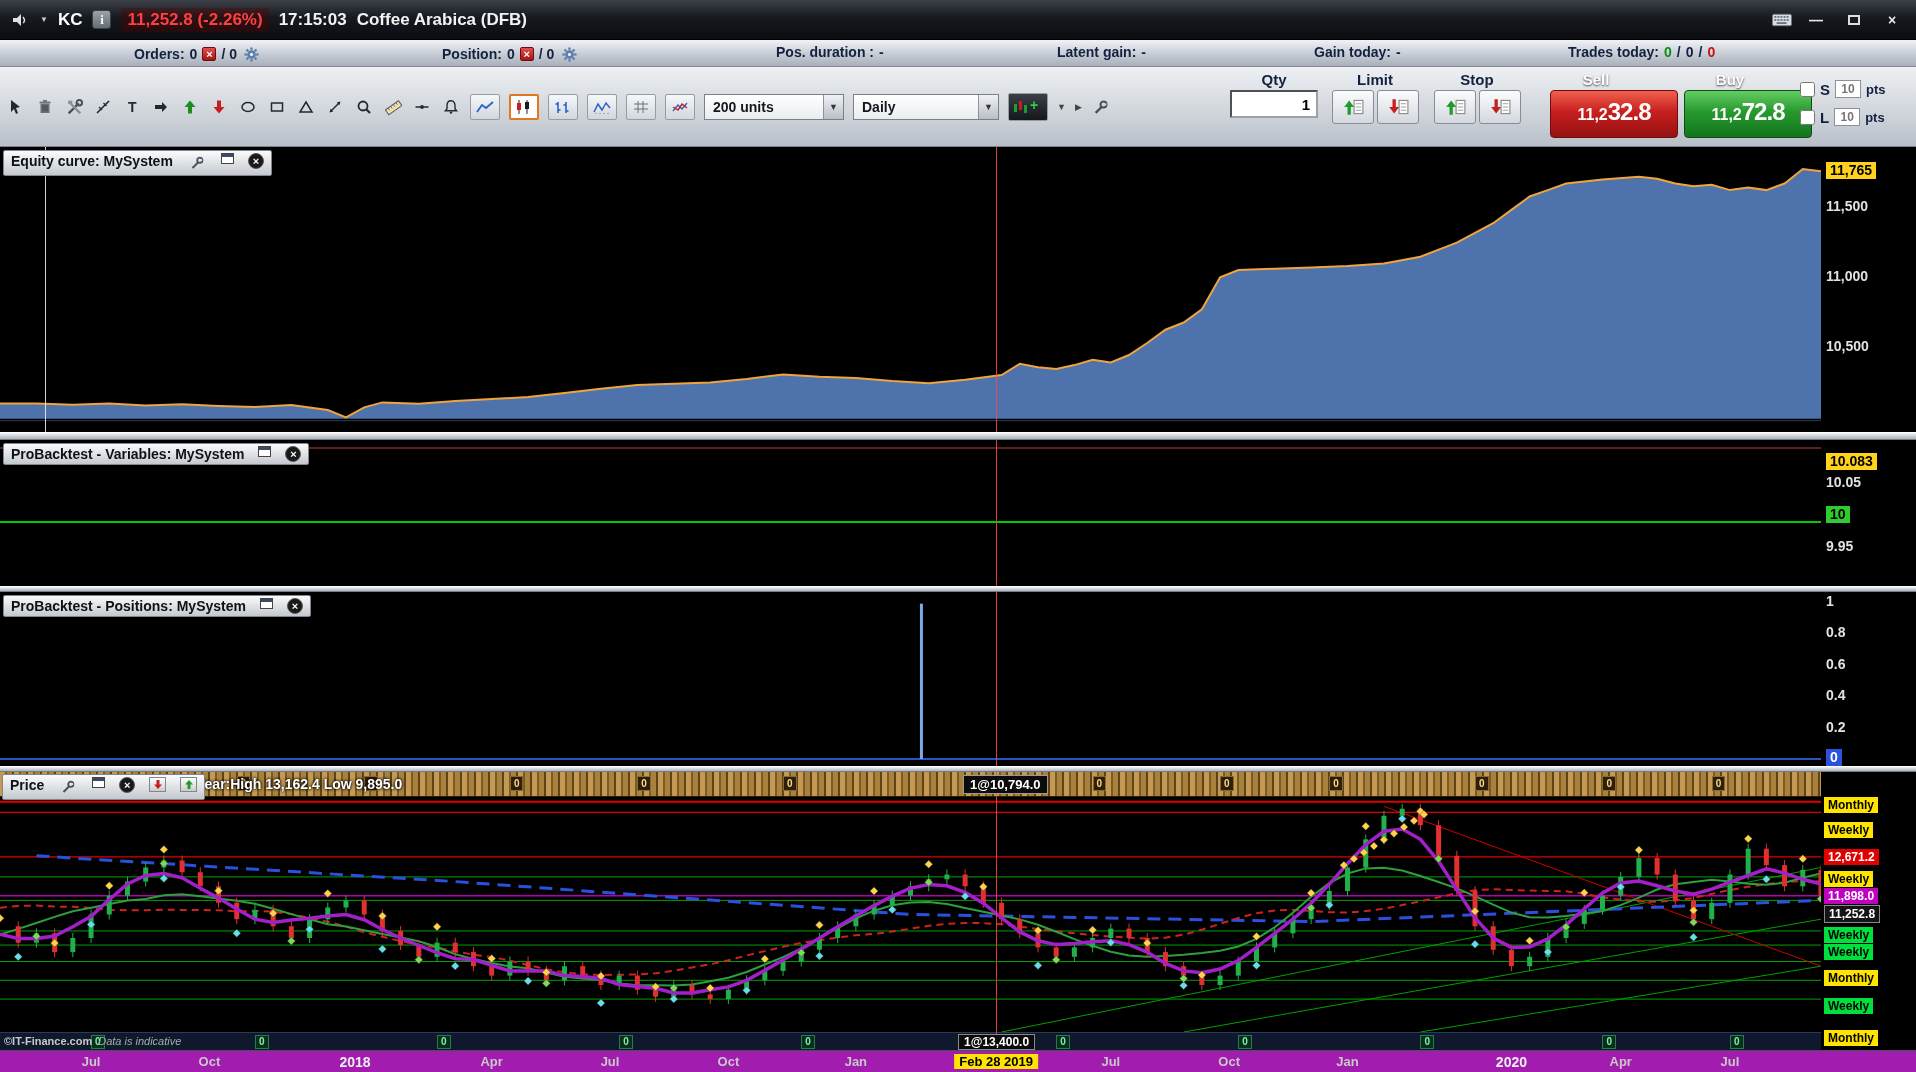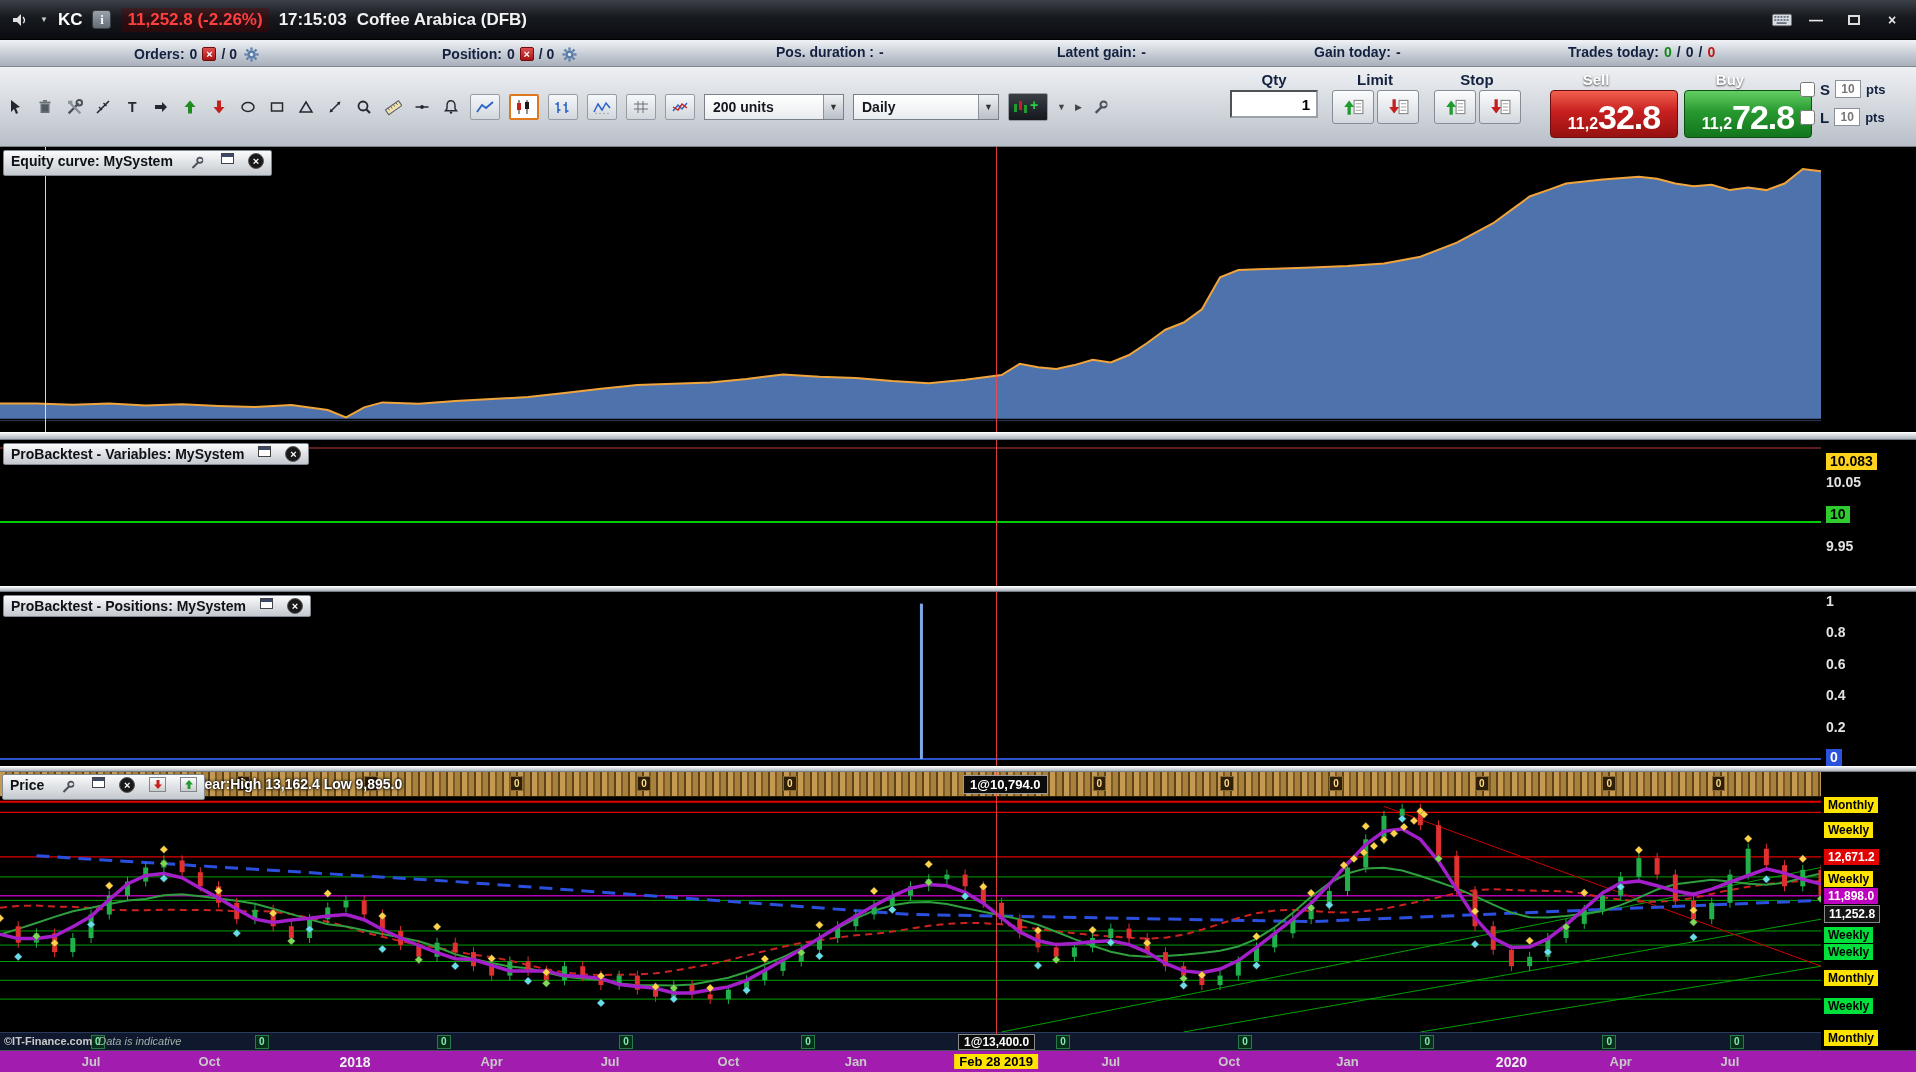--- a/index.html
+++ b/index.html
@@ -38,21 +38,21 @@
   .tcol { display:flex; flex-direction:column; align-items:center; }
   .thead { font-size:15px; font-weight:bold; color:#13213f; height:21px; line-height:21px; }
   .thead.light { color:#fff; text-shadow:0 1px 2px rgba(0,0,0,0.7); }
   .qtyin { width:88px; height:28px; background:#fff; border:2px inset #9aa1ab; text-align:right; font-size:15px; font-weight:bold; padding-right:6px; font-family:"Liberation Sans",sans-serif; }
   .orow { display:flex; gap:3px; }
   .obtn { width:42px; height:34px; background:linear-gradient(#fbfcfd,#d3d8de); border:1px solid #868d96; border-radius:3px; display:flex; align-items:center; justify-content:center; }
   .sellbtn, .buybtn { width:128px; height:48px; border-radius:4px; display:flex; align-items:baseline; justify-content:center; padding-top:7px; color:#fff;margin-left:36px; }
   .sellbtn { border:1px solid #6d0d0d; background:linear-gradient(#f1604e,#c71f1f 45%,#961111); }
   .buybtn { border:1px solid #0b4f13; background:linear-gradient(#63cd63,#27992f 45%,#12751d); }
   .px-small { font-size:16px; font-weight:bold; }
-  .px-big { font-size:34px; font-weight:bold; letter-spacing:-1px; }
+  .px-big { font-size:24px; font-weight:bold; letter-spacing:-1px; }
   .slcol { display:flex; flex-direction:column; gap:4px; padding-top:8px; }
   .slrow { display:flex; align-items:center; gap:5px; height:24px; }
   .slrow input { width:15px; height:15px; }
   .slletter { font-weight:bold; font-size:15px; color:#13213f; }
   .slval { width:26px; height:18px; background:#fff; border:1px solid #8a909a; font-size:12px; font-weight:bold; color:#777; text-align:center; line-height:17px; }
   .slunit { font-weight:bold; font-size:13px; color:#13213f; }
 
   
   .panel { position:relative; background:#000; overflow:hidden; width:1916px; }
   .plot { position:absolute; left:0; top:0; }
@@ -490,20 +490,26 @@
       <span class="tico">
           <svg width="14" height="14" viewBox="0 0 14 14">
             <line x1="2.5" y1="12" x2="8" y2="6.5" stroke="#4a5058" stroke-width="2"></line>
             <circle cx="9.8" cy="4.2" r="2.6" fill="none" stroke="#4a5058" stroke-width="1.8"></circle>
             <rect x="9" y="3.2" width="3.2" height="1.8" fill="#dfe3e8"></rect>
           </svg>
         </span>
       <span class="win"></span>
       <span class="close">×</span>
     </div>
+    <div class="gutter" id="eq-gutter">
+        <span class="axis-label marker-yellow" style="top: 15px;">11,765</span>
+        <span class="axis-label " style="top: 51px;">11,500</span>
+        <span class="axis-label " style="top: 121px;">11,000</span>
+        <span class="axis-label " style="top: 191px;">10,500</span>
+      </div>
   </div>
   <div class="psep"></div>
 
   <div class="panel" style="height:146px">
     <svg id="var-svg" class="plot" width="1821" height="146">
         <line x1="0" y1="8.012195121951535" x2="1821" y2="8.012195121951535" stroke="rgba(255,80,80,0.75)" stroke-width="1"></line>
         <line x1="0" y1="81.90243902439087" x2="1821" y2="81.90243902439087" stroke="#00cc00" stroke-width="2"></line>
       </svg>
     <div class="cross"></div>
     <div class="chip">

